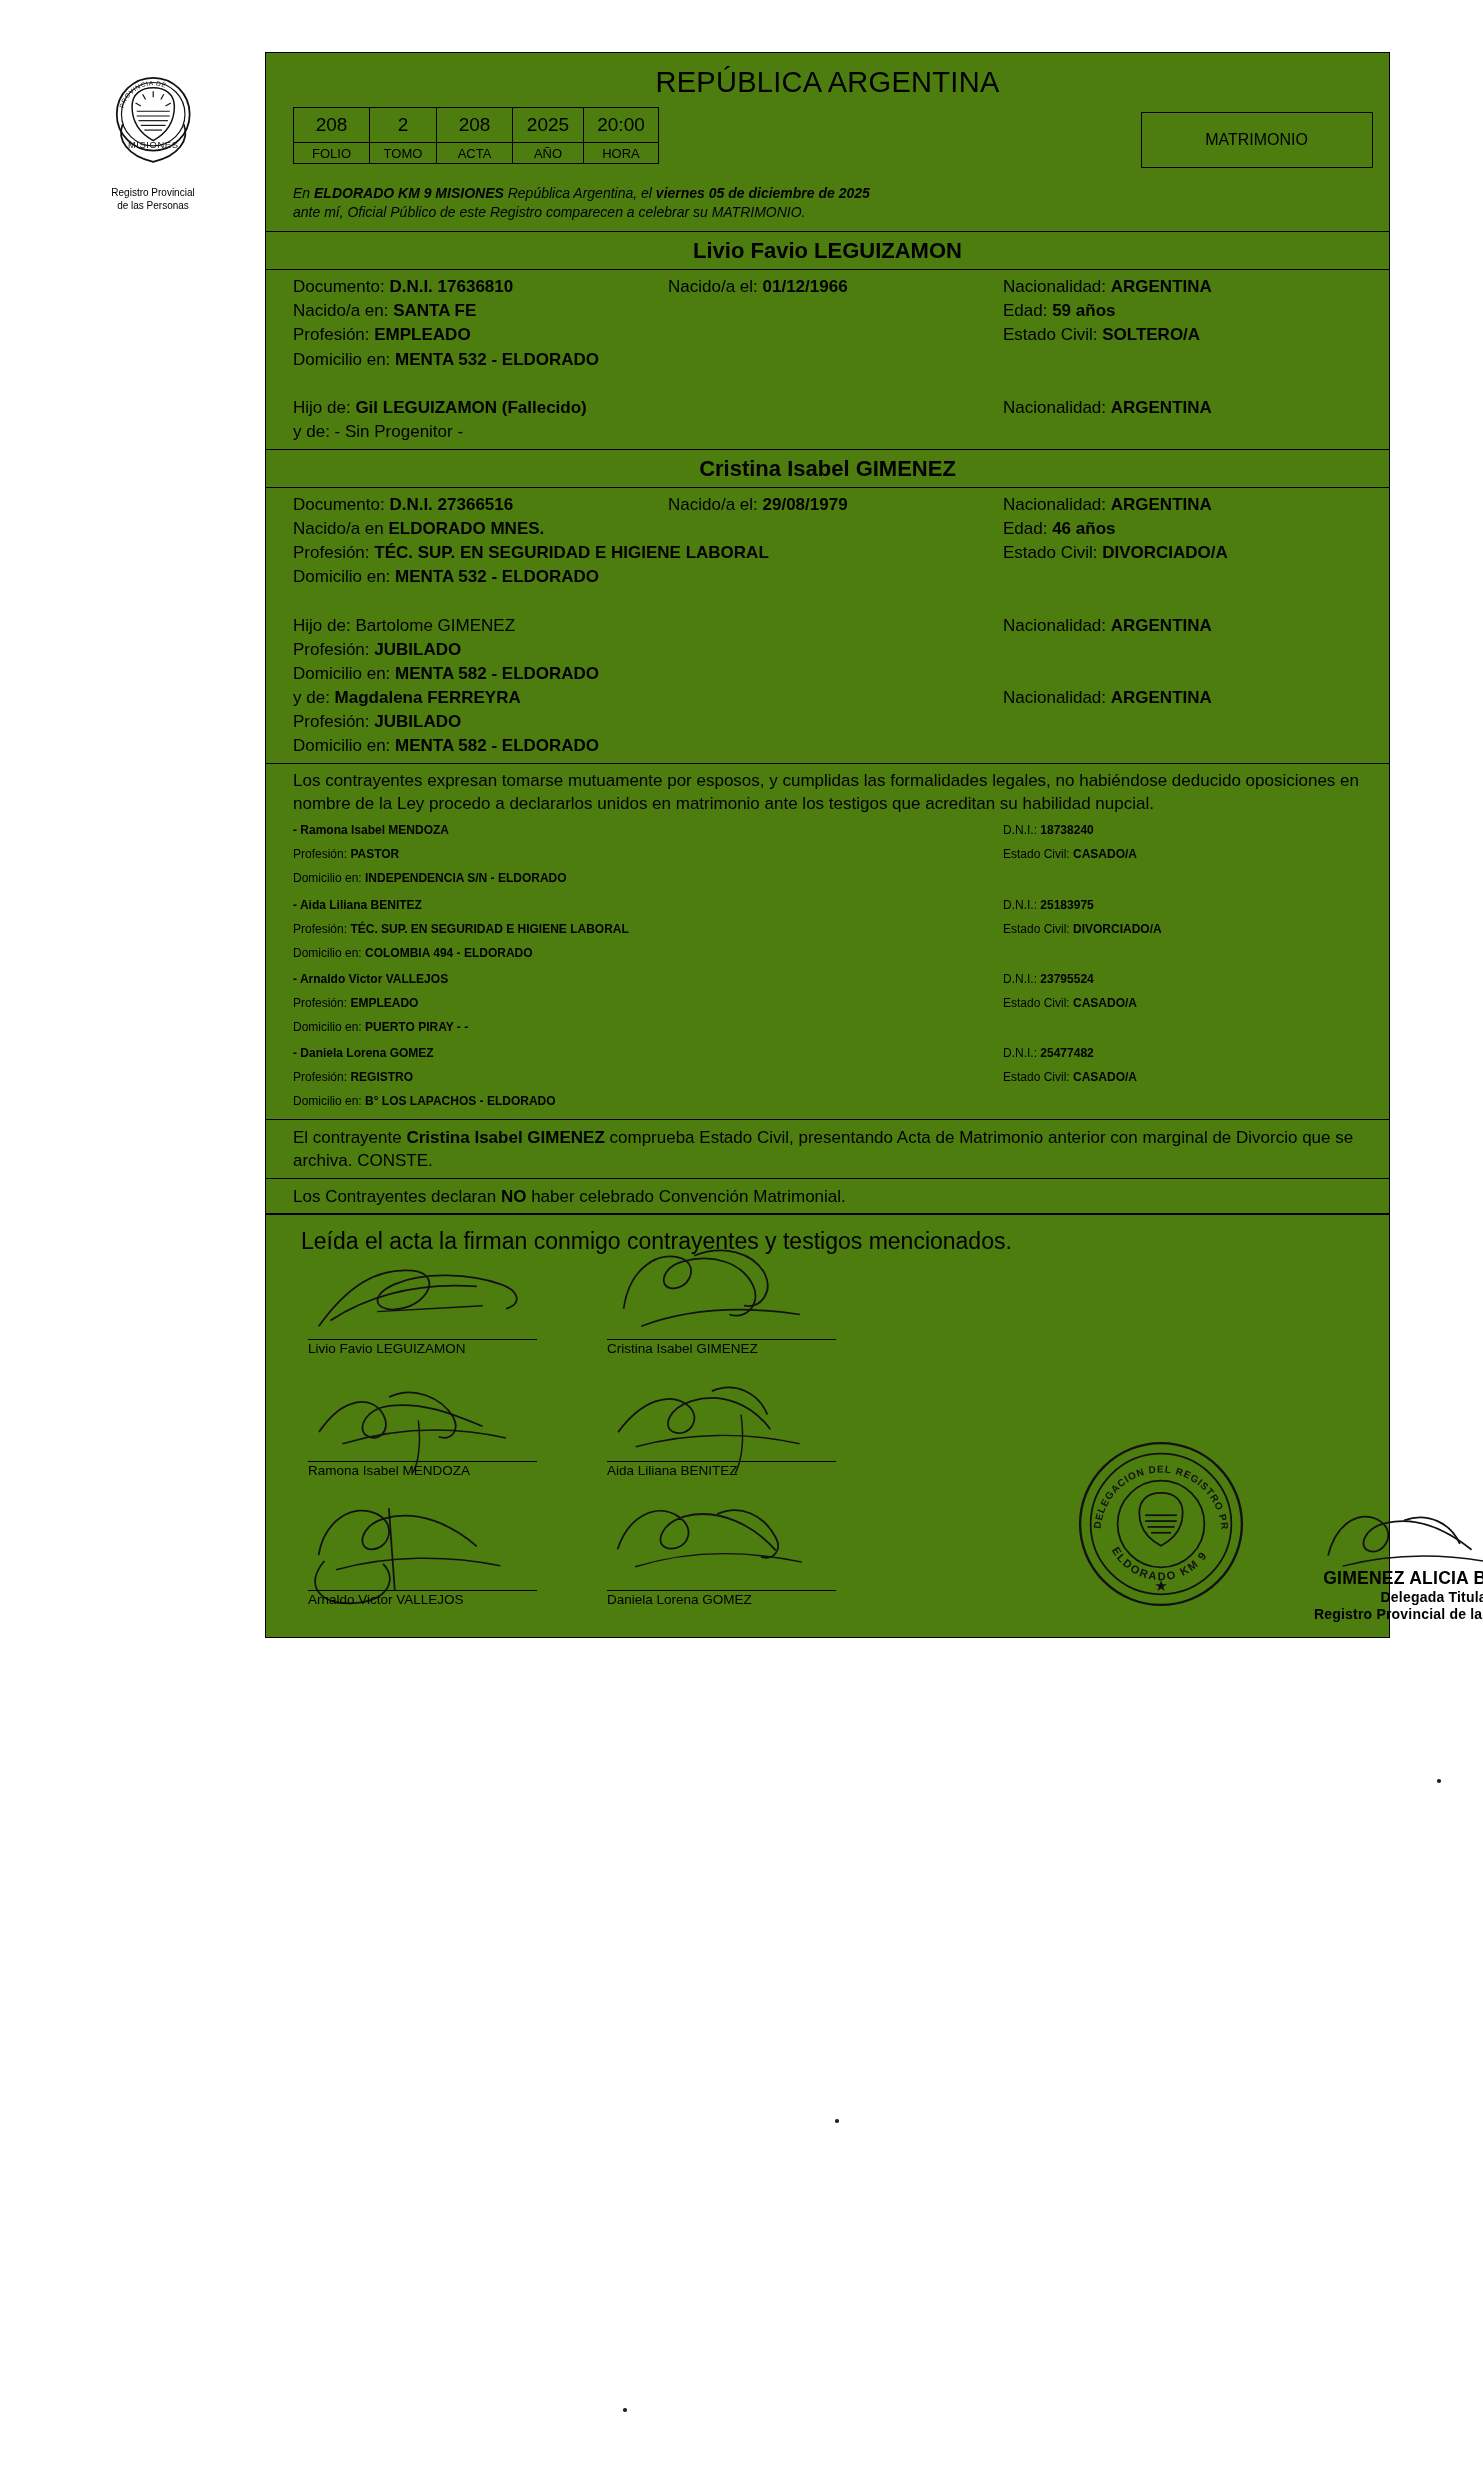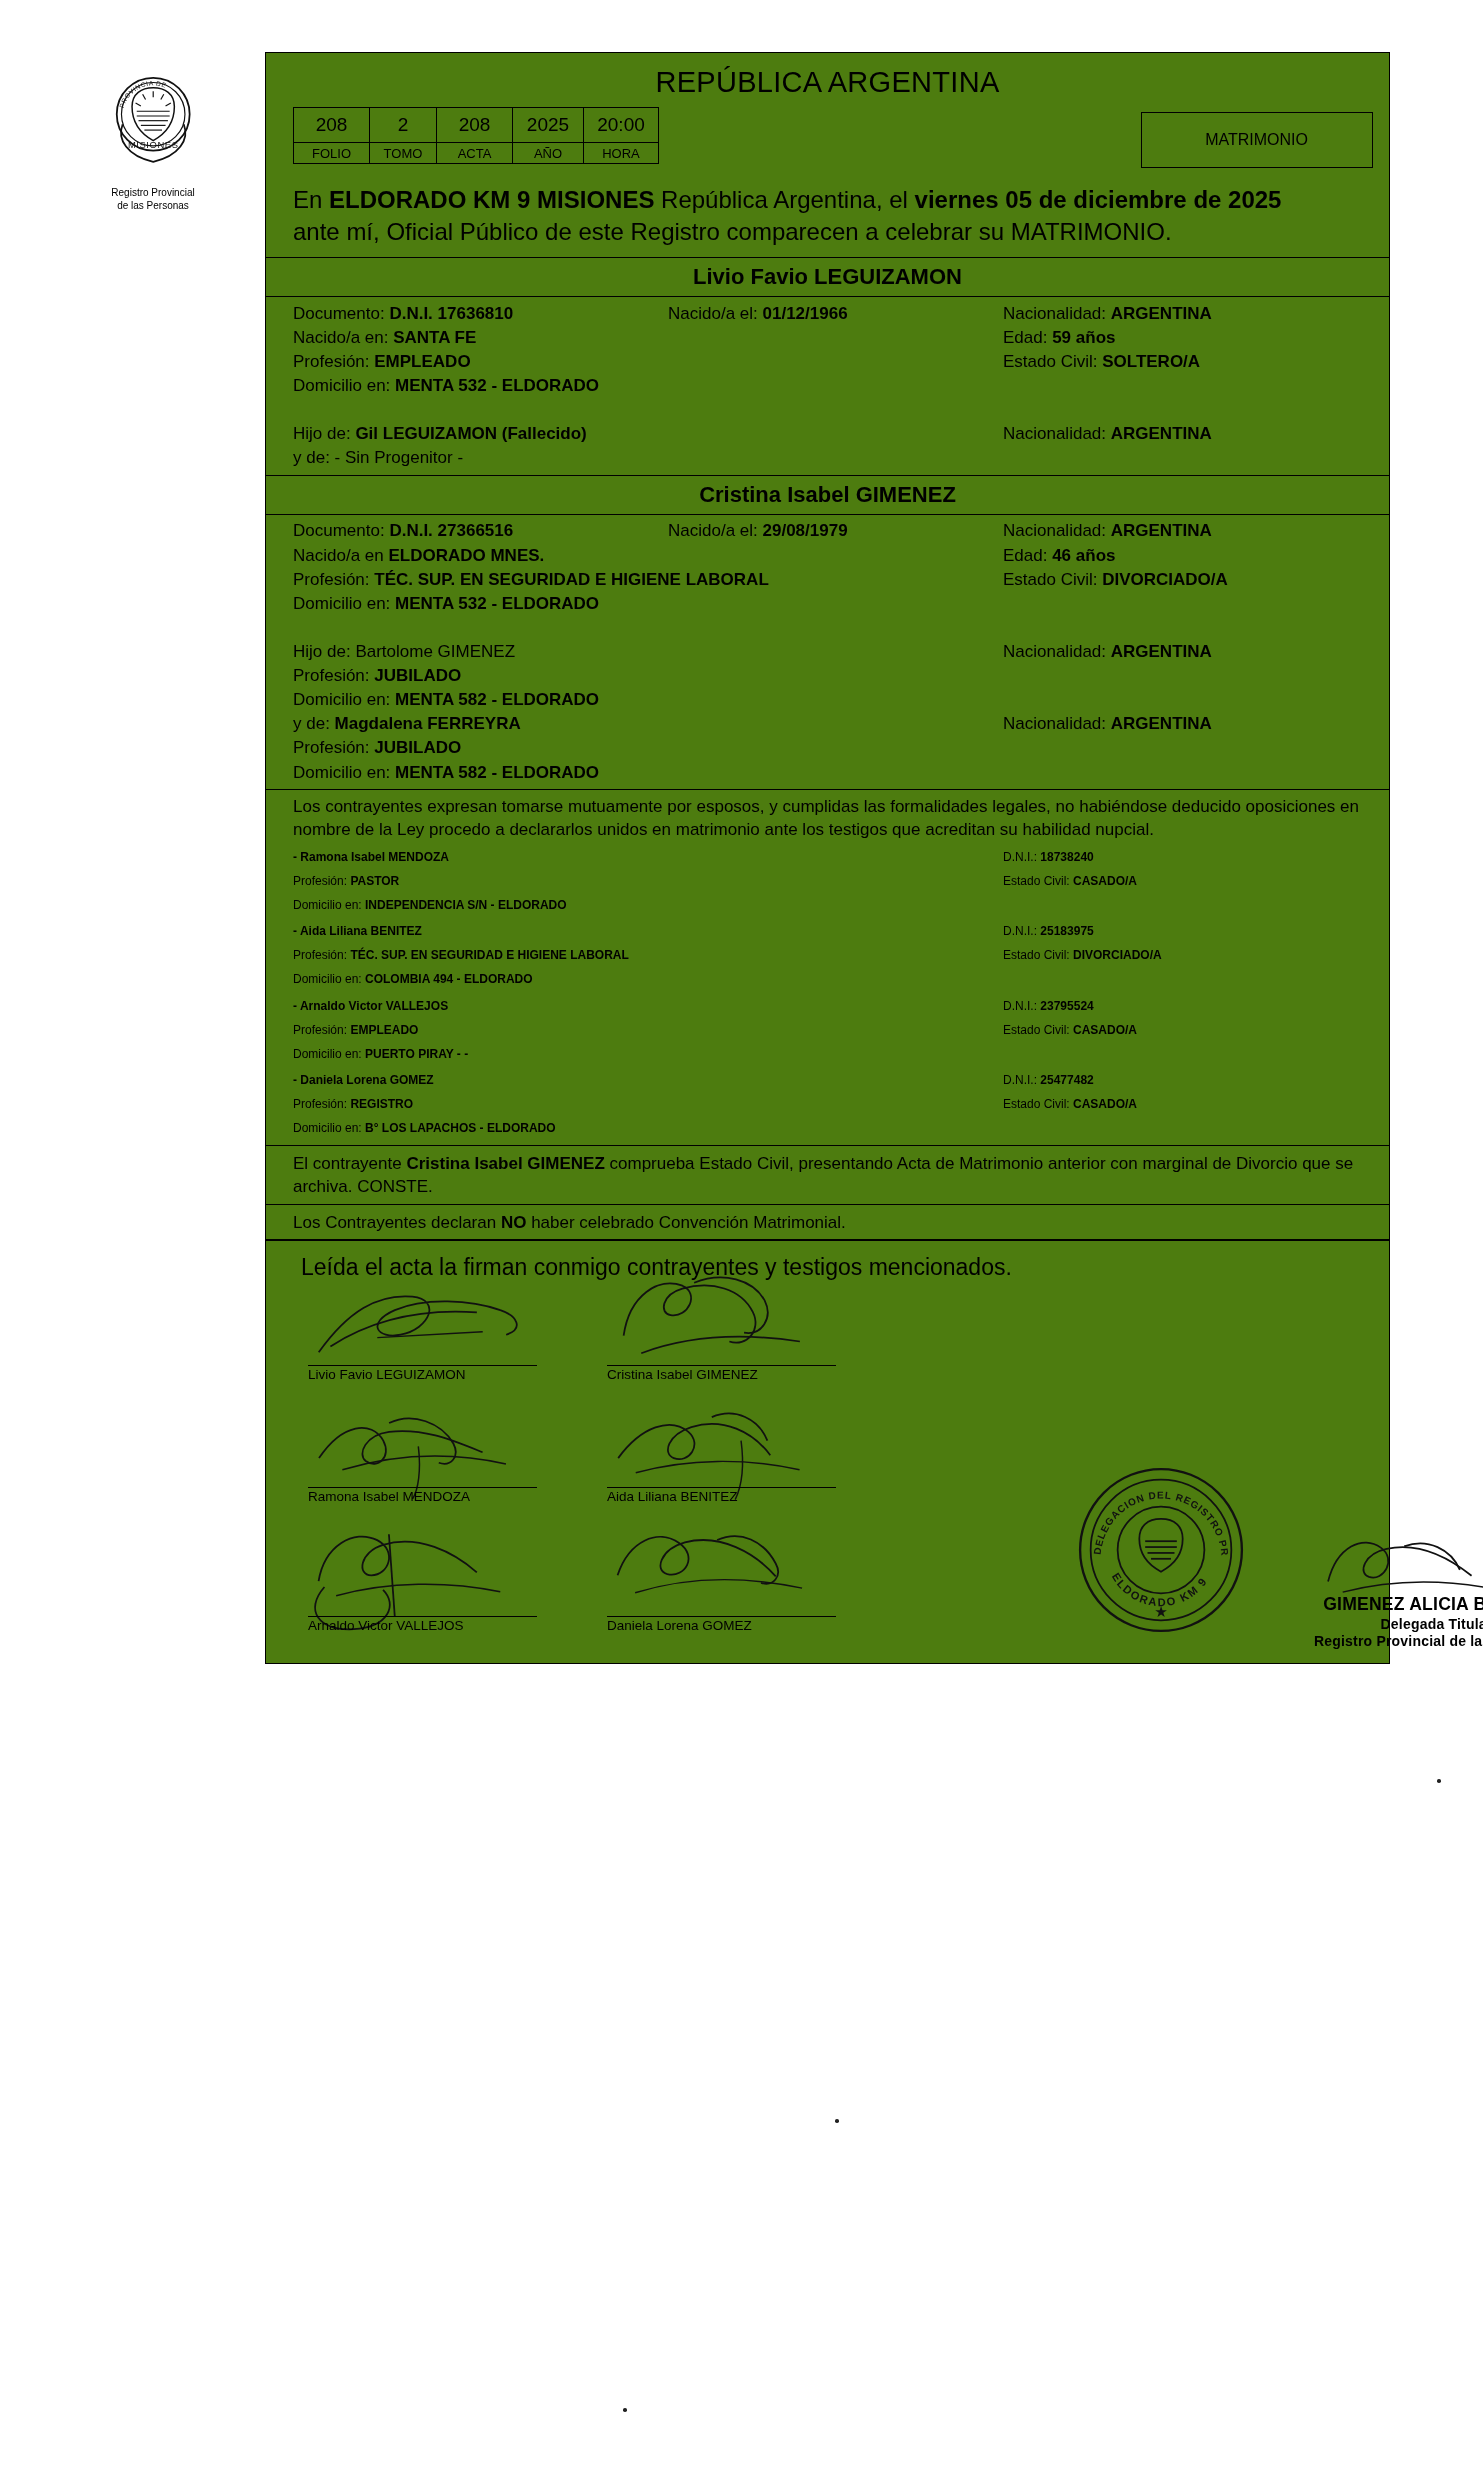--- a/index.html
+++ b/index.html
@@ -101,22 +101,23 @@
     border: 1.2px solid #000;
     display: flex;
     align-items: center;
     justify-content: center;
     font-size: 16px;
   }
 
   
   .intro {
     padding: 8.2px 11.7px 9.4px 27px;
-    font-size: 24px;
+    font-size: 14px;
     line-height: 1.32;
+    font-style: italic;
   }
   .intro b { font-weight: bold; }
 
   .hr { border-top: 1.2px solid #000; height: 0; }
 
   
   .person-name {
     text-align: center;
     font-size: 22px;
     font-weight: bold;

